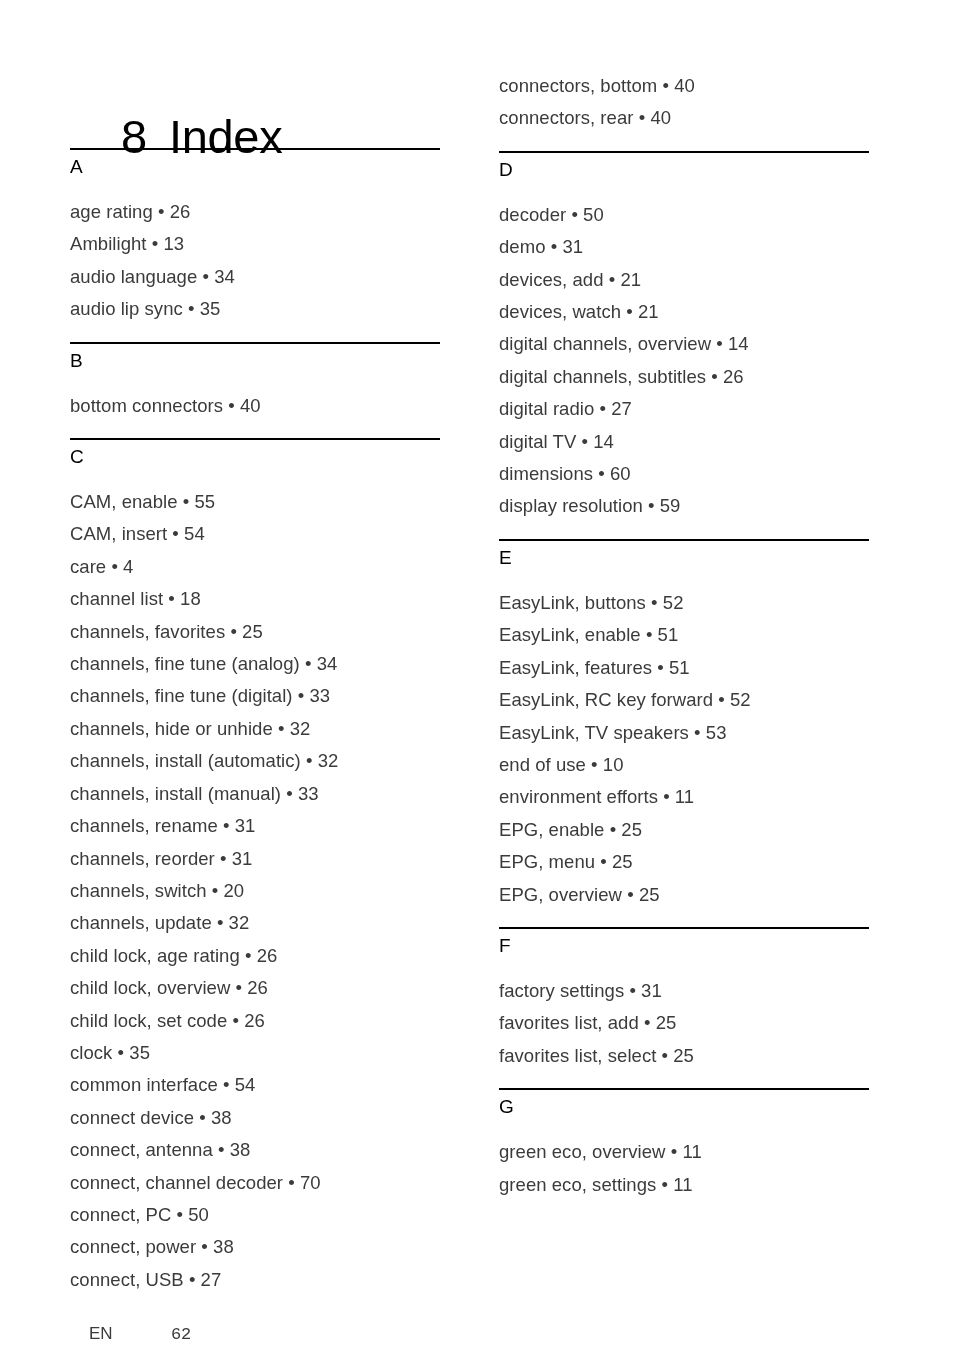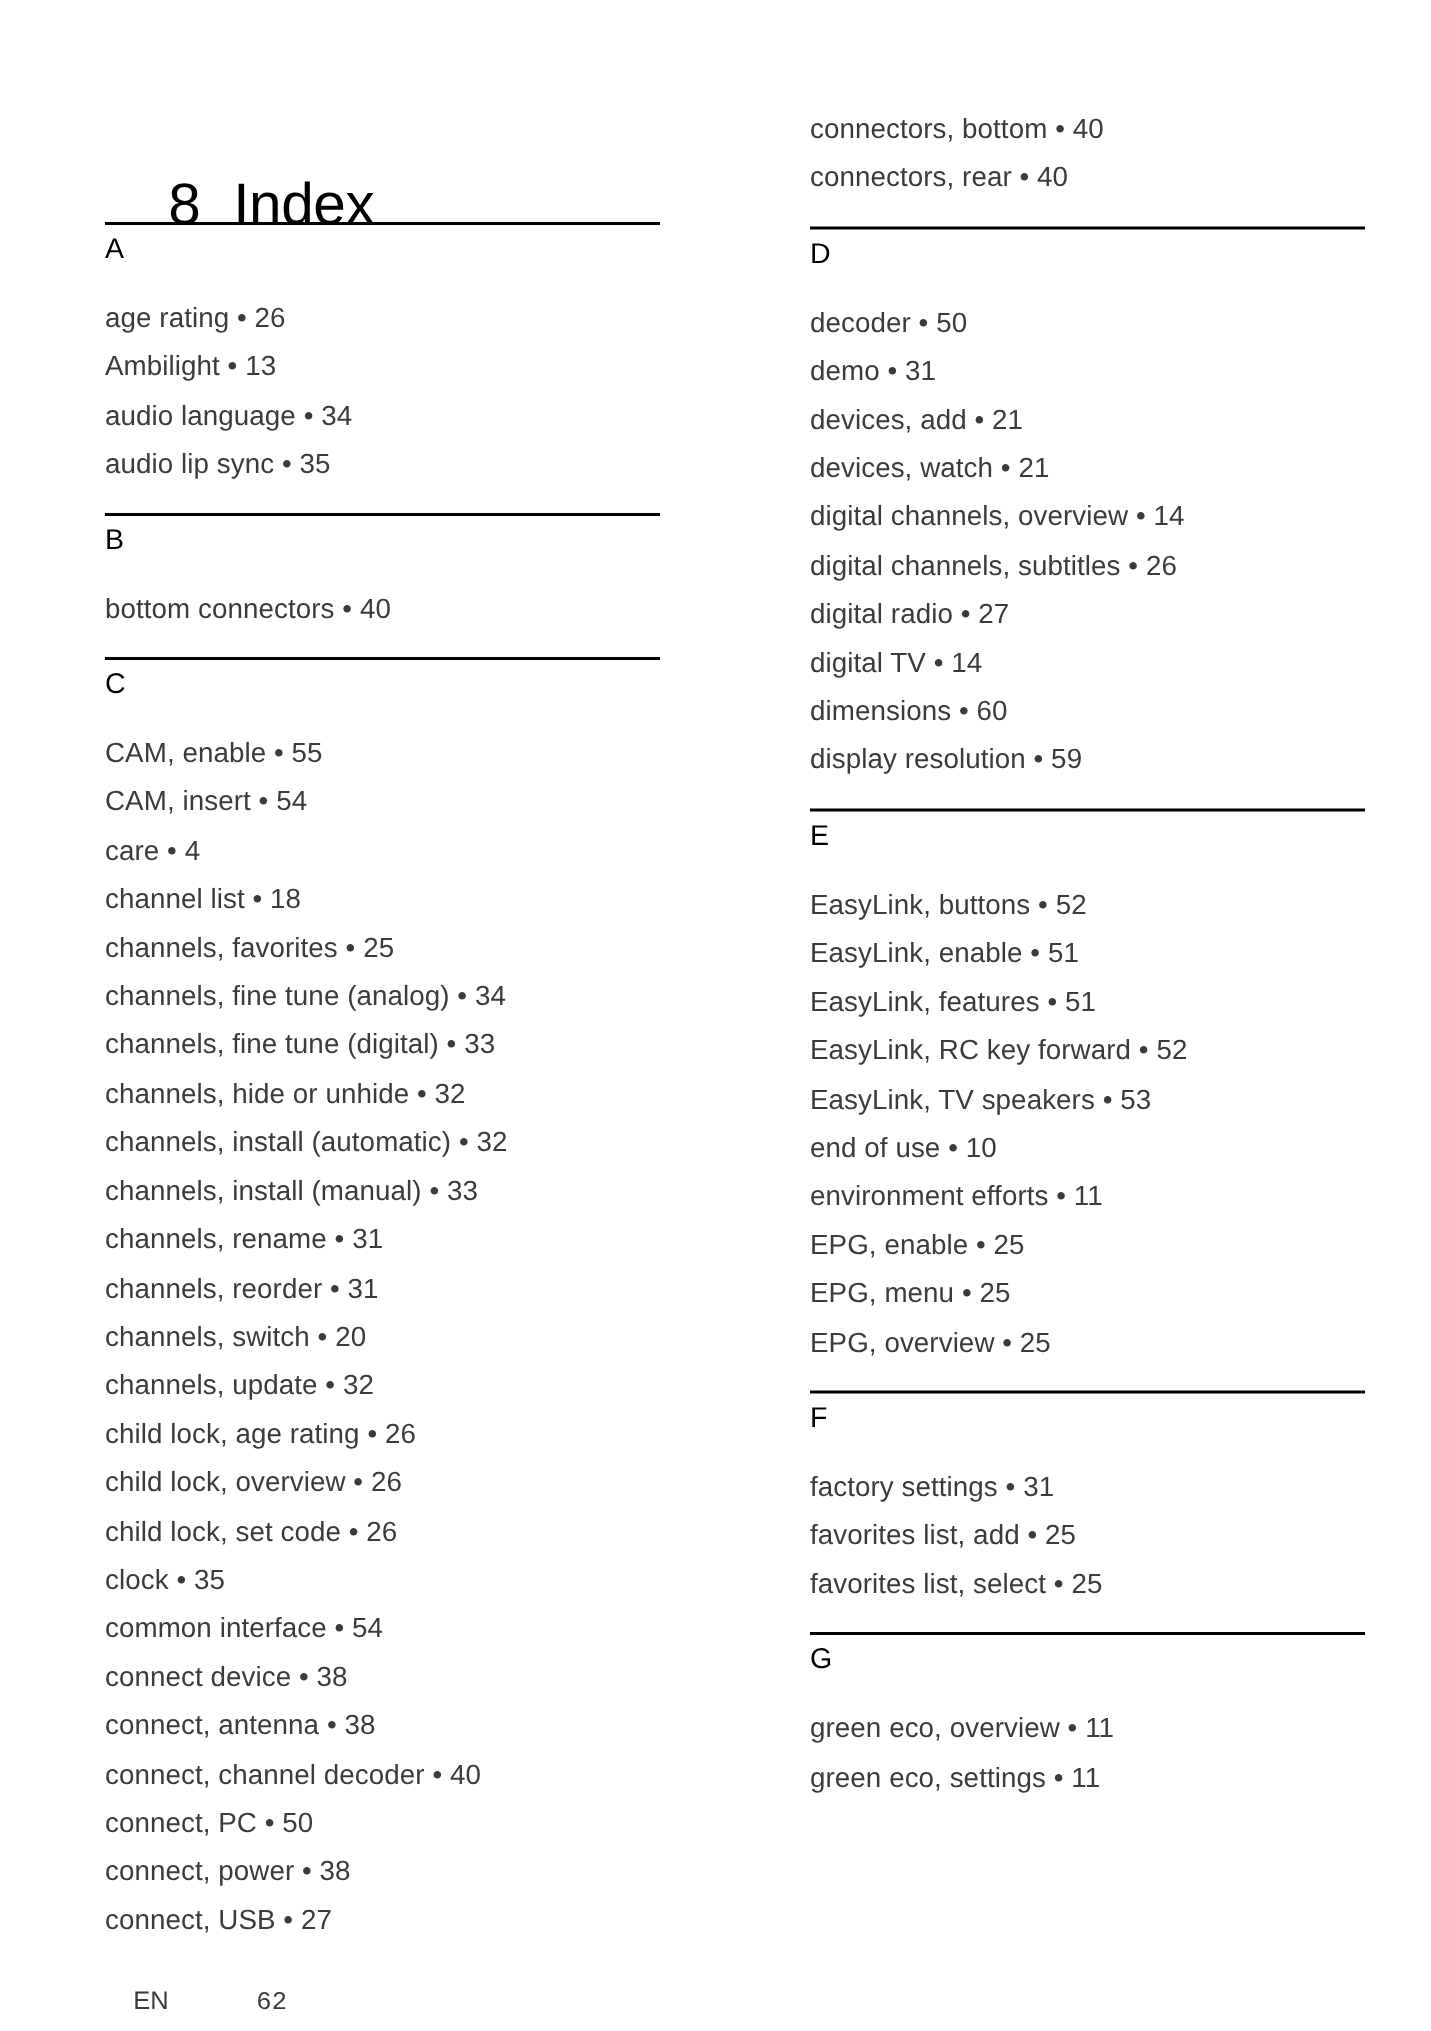--- a/index.html
+++ b/index.html
@@ -14,21 +14,21 @@
     background: #ffffff;
     font-family: "Liberation Sans", sans-serif;
     overflow: hidden;
   }
 
   
   .chapter-heading {
     position: absolute;
     left: 70px;
     top: 68px;
-    font-size: 39px;
+    font-size: 47px;
     font-weight: 400;
     color: #000000;
     letter-spacing: -0.3px;
     line-height: 46px;
     white-space: pre;
   }
   .chapter-heading .num {
     margin-right: 22px;
   }
 
@@ -38,21 +38,21 @@
     left: 0;
     top: 0;
     width: 954px;
   }
   .col {
     position: absolute;
     top: 70px;
     width: 370px;
   }
   .col-left  { left: 70px; }
-  .col-right { left: 540px; }
+  .col-right { left: 499px; }
 
   .col-left .col-inner { padding-top: 62px; }
   .col-right .col-inner { padding-top: 0px; }
 
   
   .entry {
     font-size: 18.5px;
     font-weight: 400;
     color: #3b3b3b;
     line-height: 32.4px;
@@ -130,21 +130,21 @@
             <div class="entry">channels, reorder • 31</div>
             <div class="entry">channels, switch • 20</div>
             <div class="entry">channels, update • 32</div>
             <div class="entry">child lock, age rating • 26</div>
             <div class="entry">child lock, overview • 26</div>
             <div class="entry">child lock, set code • 26</div>
             <div class="entry">clock • 35</div>
             <div class="entry">common interface • 54</div>
             <div class="entry">connect device • 38</div>
             <div class="entry">connect, antenna • 38</div>
-            <div class="entry">connect, channel decoder • 40</div>
+            <div class="entry">connect, channel decoder • 70</div>
             <div class="entry">connect, PC • 50</div>
             <div class="entry">connect, power • 38</div>
             <div class="entry">connect, USB • 27</div>
           </div>
         </div>
     </div>
     <div class="col col-right">
       <div class="col-inner" id="col-1">
           <div class="entry">connectors, bottom • 40</div>
           <div class="entry">connectors, rear • 40</div>

